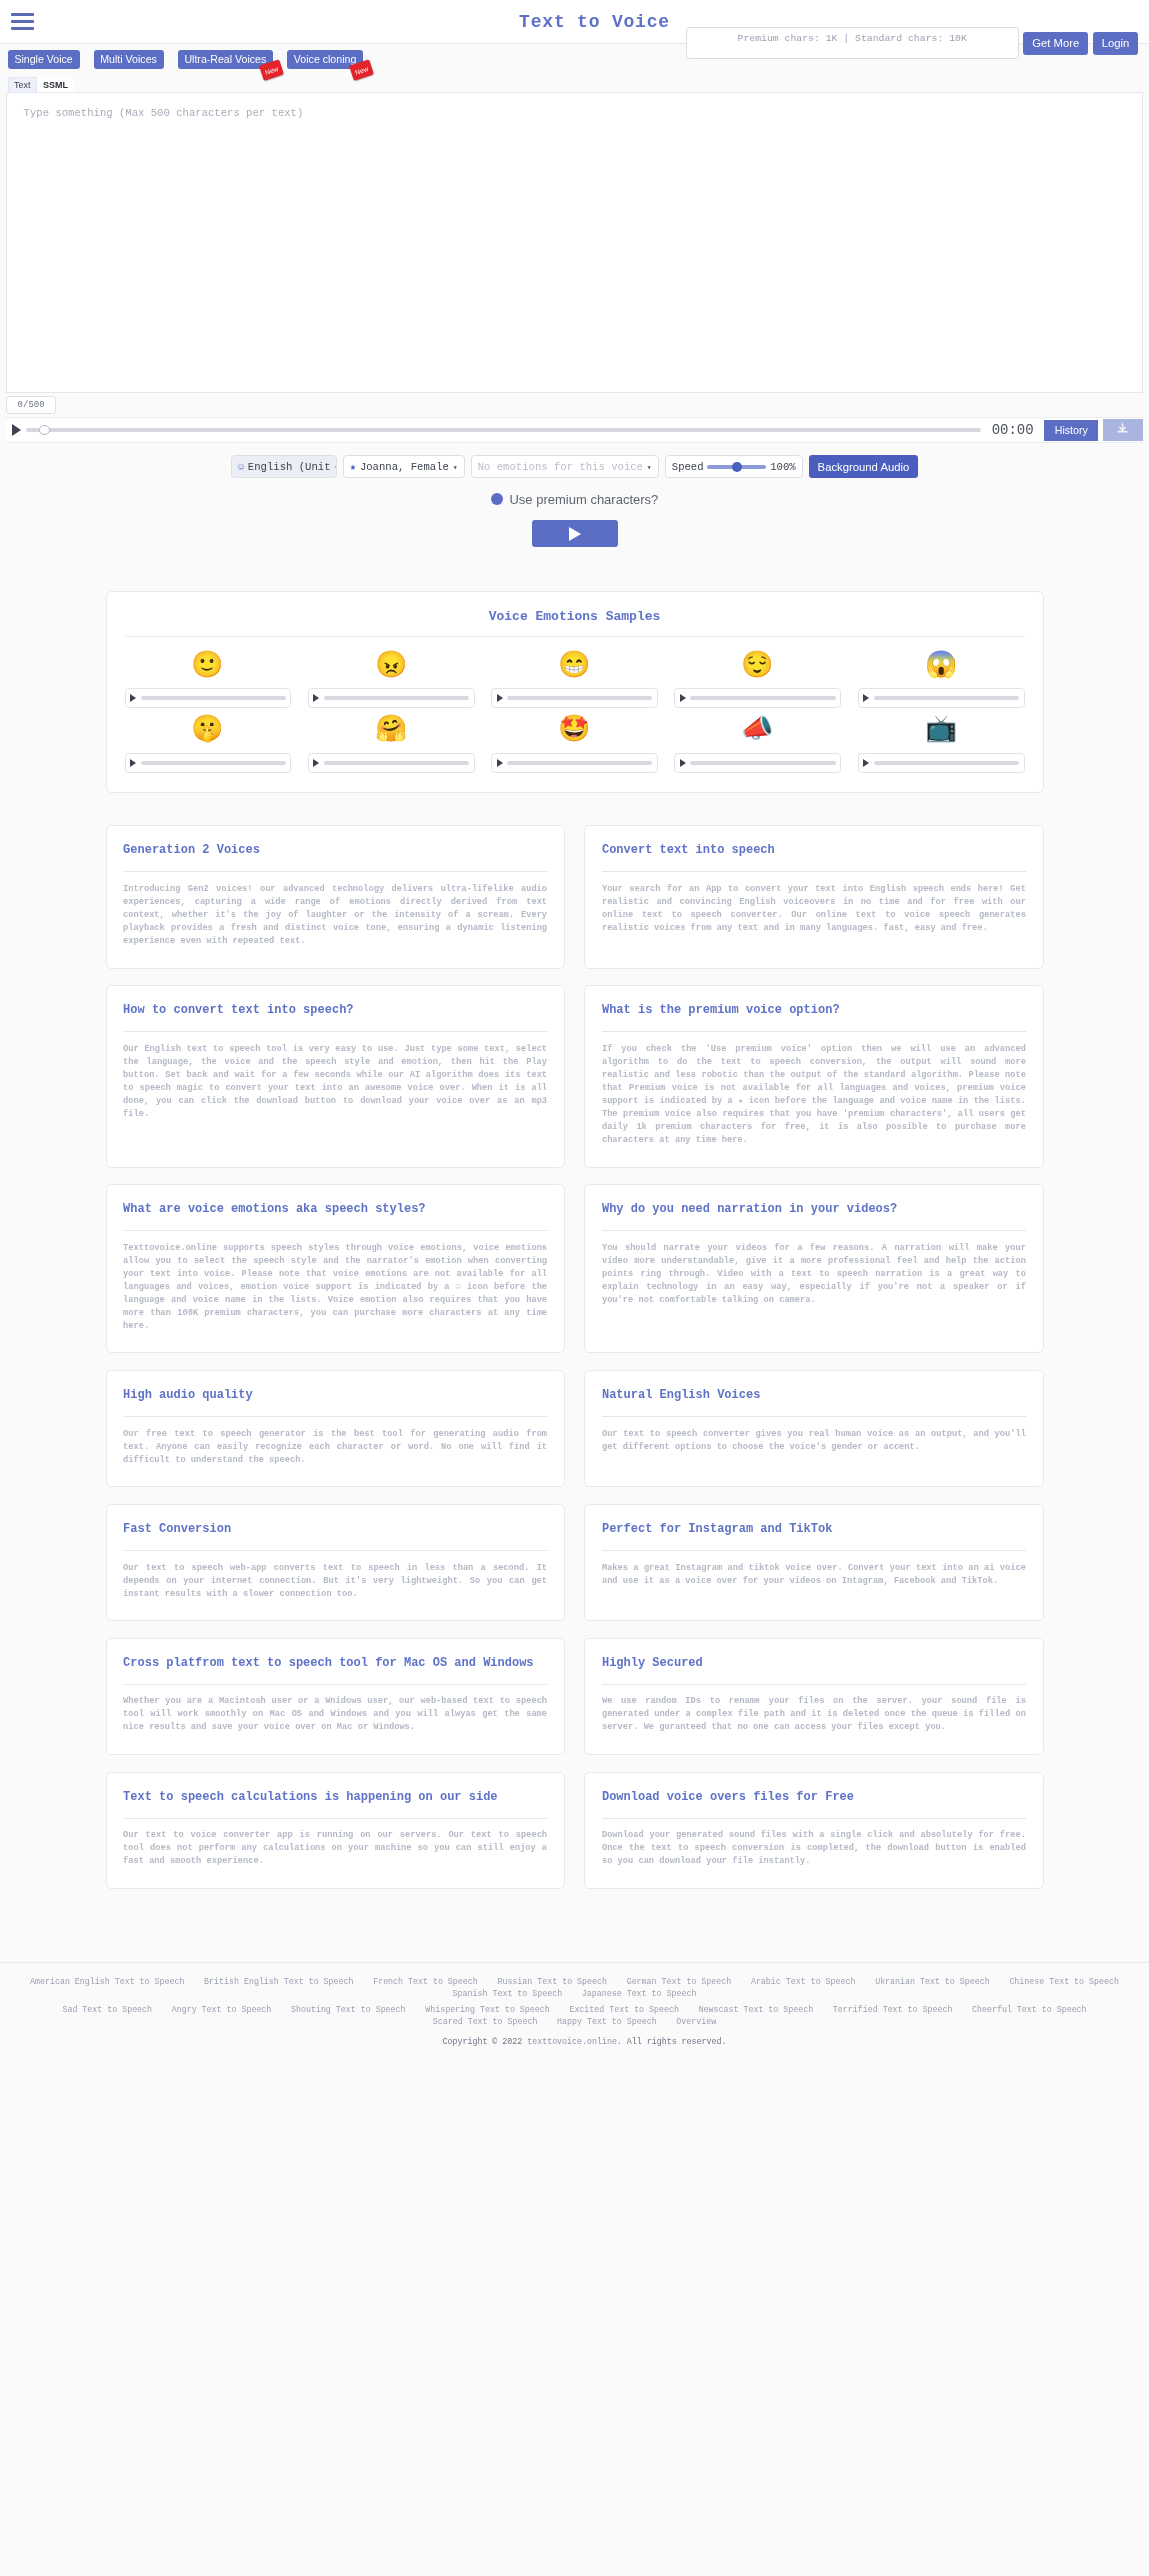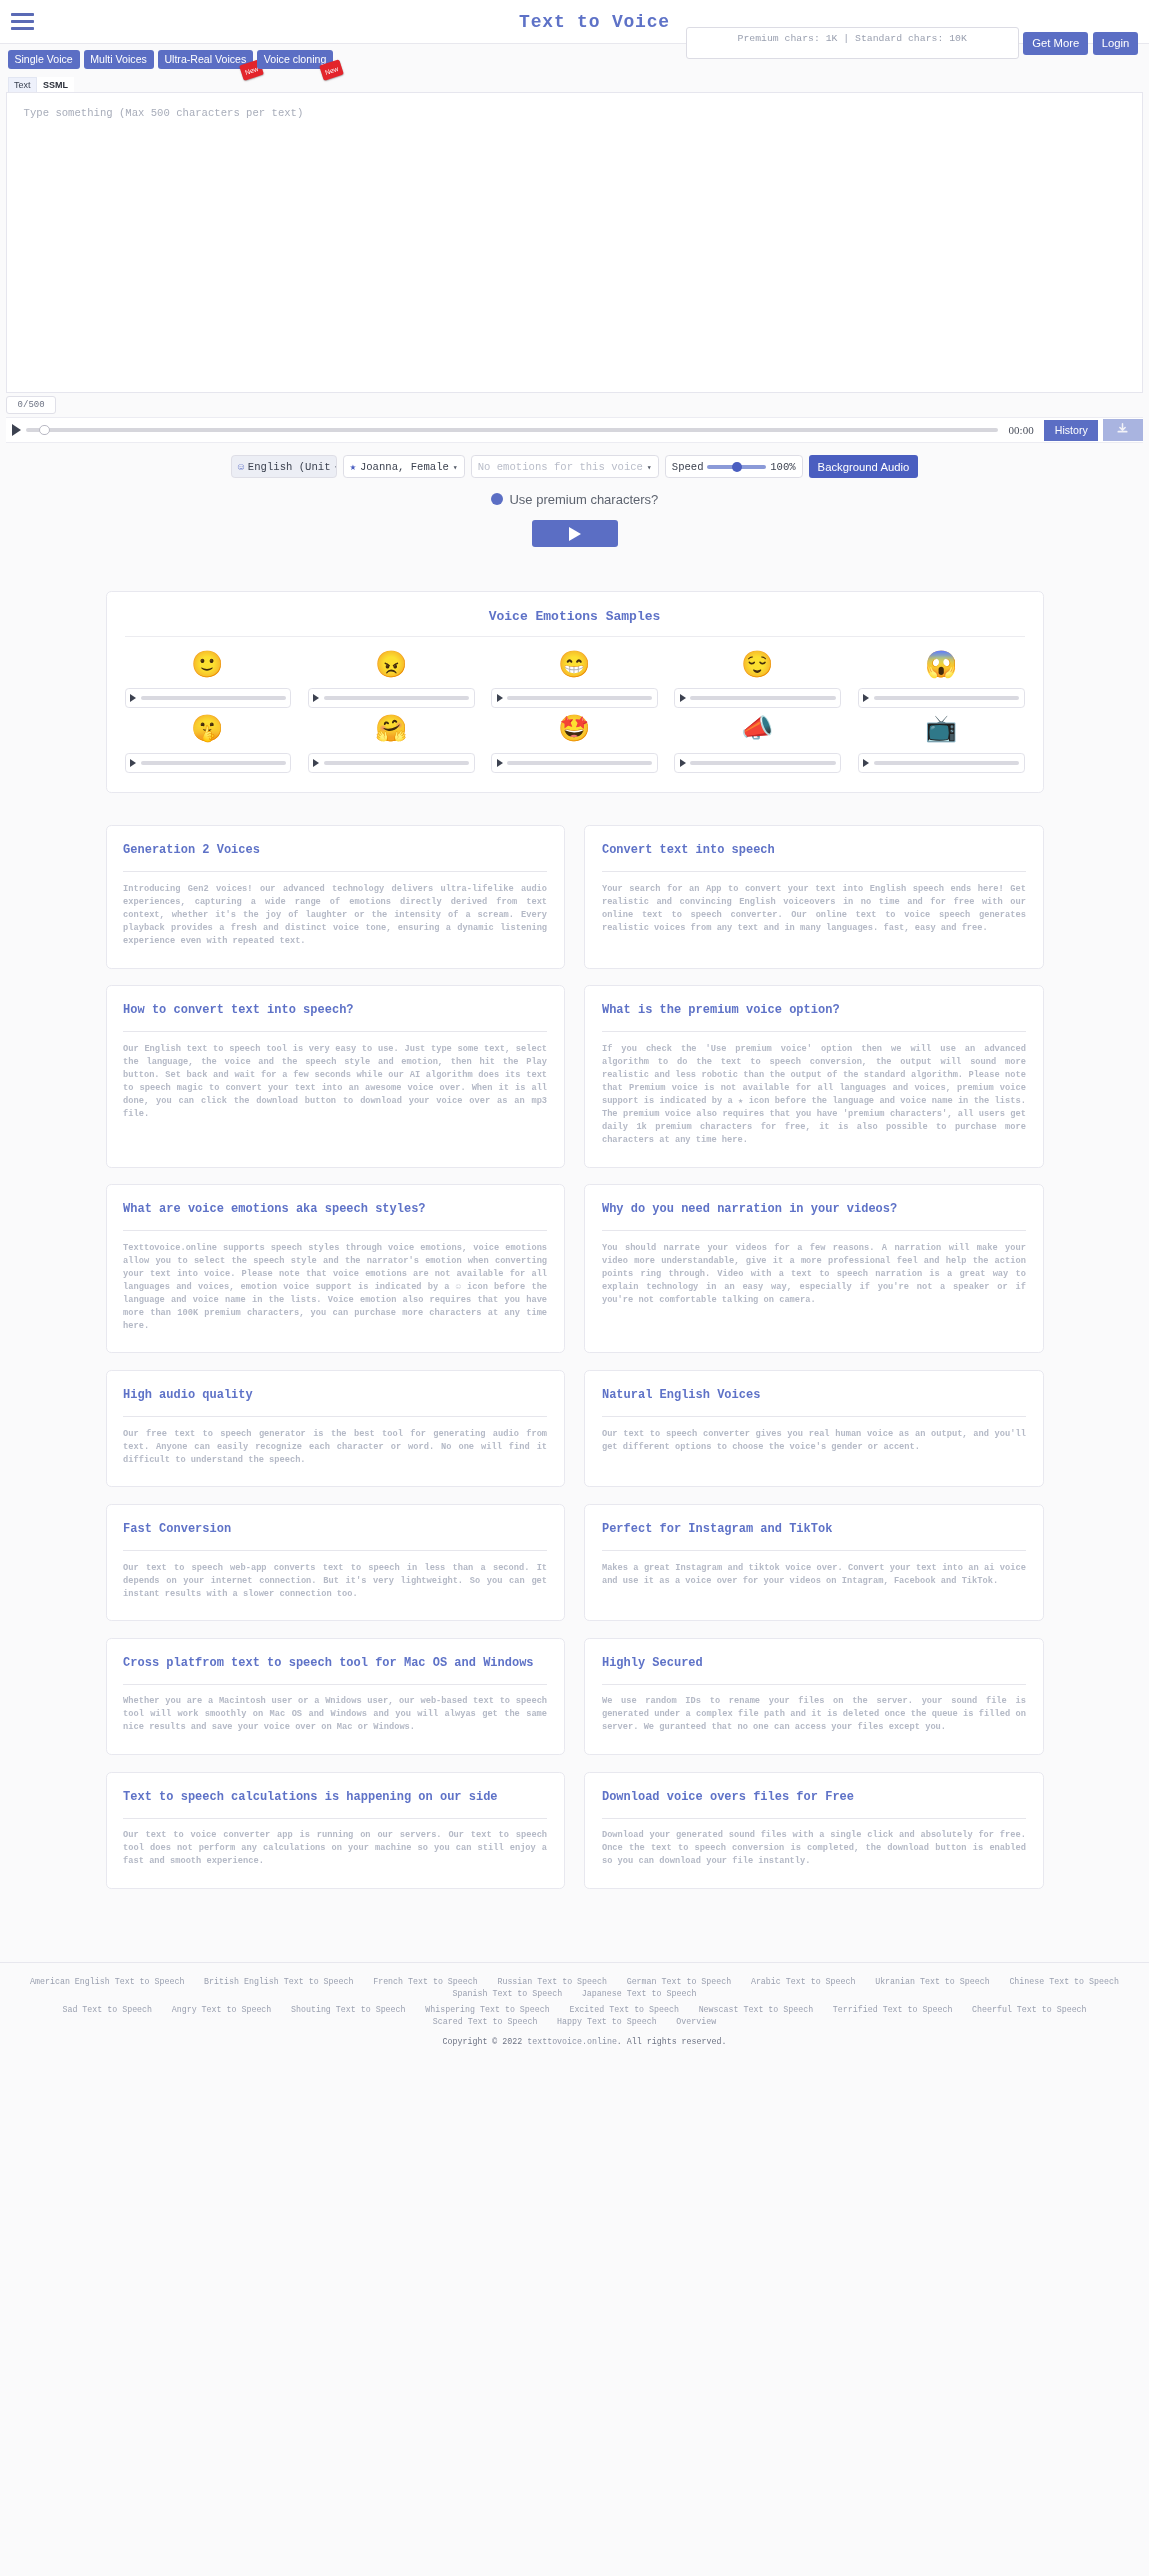--- a/index.html
+++ b/index.html
@@ -46,21 +46,21 @@
   }
   .btn-primary {
     background: #5b6ec4; color: #fff; border: none; border-radius: 3px;
     height: 23px; padding: 0 9px; font-size: 11.3px;
     font-family: "Liberation Sans", sans-serif; cursor: pointer;
   }
 
   
   .modebar {
     padding: 6px 0 0 7.6px;
-    display: flex; gap: 4px; align-items: flex-start;
+    display: flex; gap: 14px; align-items: flex-start;
     position: relative;
   }
   .mode-btn {
     position: relative;
     background: #5b6ec4; color: #fff; border-radius: 3px;
     padding: 3px 6.8px; font-size: 10.6px; line-height: 13px;
     font-family: "Liberation Sans", sans-serif; cursor: pointer;
     white-space: nowrap;
   }
   .new-badge {
@@ -103,21 +103,21 @@
   }
   .play-tri {
     width:0;height:0;border-left:9px solid #3c4250;
     border-top:6px solid transparent;border-bottom:6px solid transparent;
     cursor:pointer; margin-left:3px;
   }
   .track { flex:1; display:flex; align-items:center; position:relative; height:12px;}
   .track .bar { position:absolute; left:0; right:0; height:4.5px; background:#d6d6dc; border-radius:2.3px; }
   .track .knob { position:relative; width:10.6px;height:10.6px;border-radius:50%;
     background:#fff;border:0.8px solid #b9b9c4; margin-left:13.6px; }
-  .time { font-size:11px; color:#4a4f5c; padding:0 6px;font-family:Liberation Serif, serif; }
+  .time { font-size:14px; color:#4a4f5c; padding:0 6px; }
   .hist-btn { background:#5b6ec4;color:#fff;font-size:10.6px;padding:4.5px 10.6px;cursor:pointer;
     font-family:"Liberation Sans",sans-serif;}
   .dl-btn { background:#a9b4e0;color:#f2f2f7;font-size:11.3px;padding:3.8px 13.6px;cursor:pointer; }
 
   
   .optionsbar {
     display:flex; justify-content:center; align-items:center; gap:6px;
     padding: 12px 0 0 0;
   }
   .opt {

